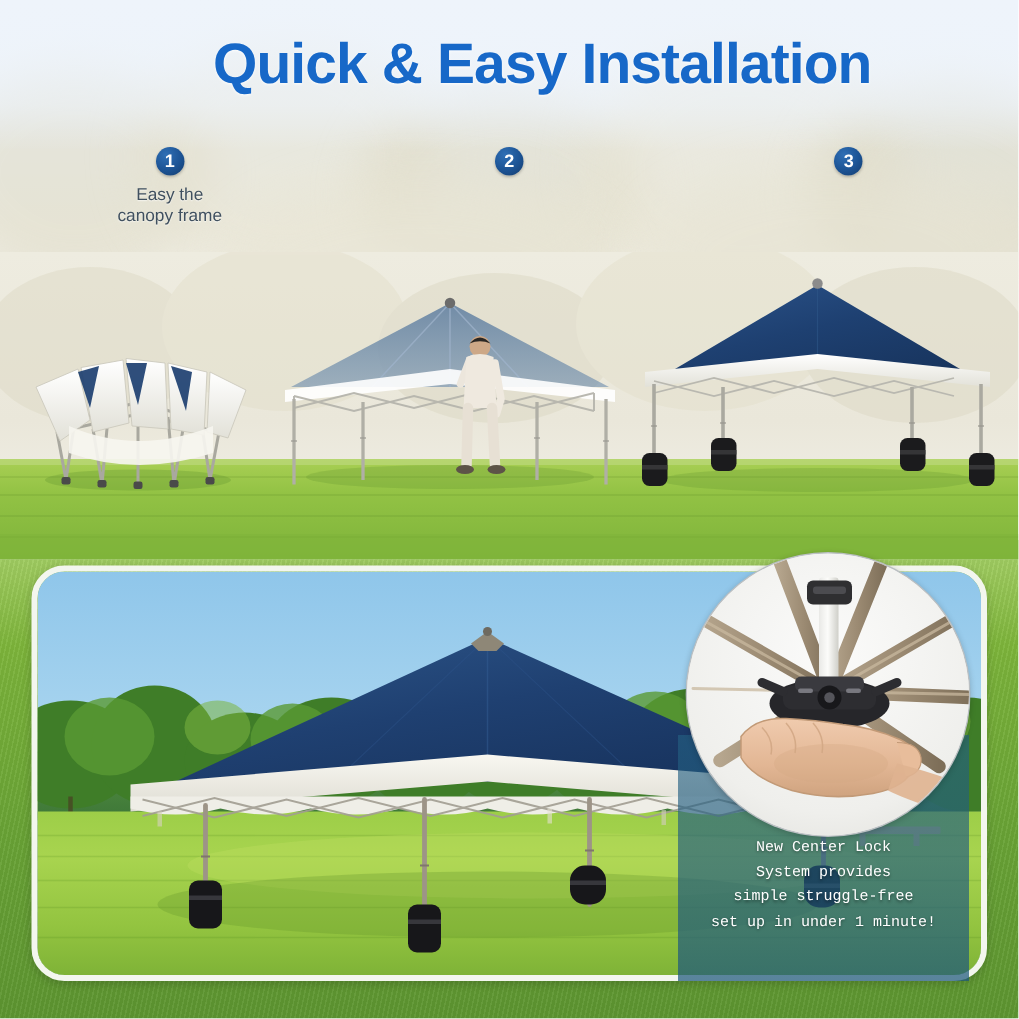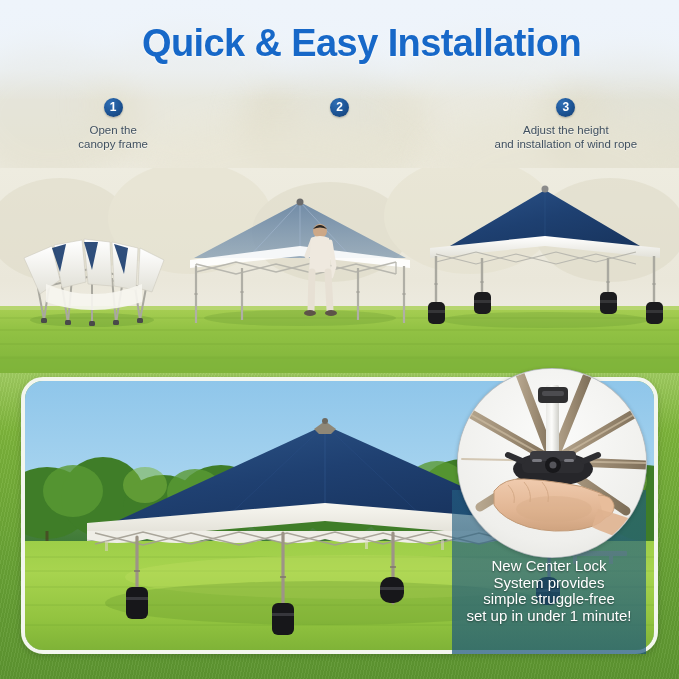--- a/index.html
+++ b/index.html
@@ -140,26 +140,27 @@
     left: 452px; top: 490px;
     width: 194px; height: 164px;
     background: linear-gradient(rgba(36,96,130,0.62), rgba(30,88,124,0.72));
     z-index: 30;
     display: flex;
     align-items: flex-end;
     justify-content: center;
     padding-bottom: 30px;
   }
   .lock-text {
-    font-size: 15px;
+    font-size: 10px;
     line-height: 16.5px;
     color: #ffffff;
     text-align: center;
     white-space: pre-line;
     text-shadow: 0 1px 2px rgba(0,0,0,0.45);
+    font-family: Liberation Mono, monospace;
   }
 </style>
 </head>
 <body>
 
 <div id="page">
 
   <div class="top-scene">
     <div class="blob" style="left:-40px; top:40px;  width:180px; height:150px; background:#ddd9c4;"></div>
     <div class="blob" style="left:90px;  top:20px;  width:200px; height:170px; background:#e4e0cd;"></div>
@@ -171,32 +172,30 @@
     <div class="haze" style="top:0px; height:100px; background:linear-gradient(rgba(238,244,251,0.97), rgba(238,244,251,0.55) 70%, rgba(238,244,251,0));"></div>
     <div class="haze" style="top:230px;"></div>
   </div>
 
   <div class="title">Quick &amp; Easy Installation</div>
 
   <div class="steps-row">
 
     <div class="step-col">
       <div class="badge">1</div>
-      <div class="step-text">Open the
+      <div class="step-text">Easy the
 canopy frame</div>
     </div>
 
     <div class="step-col">
       <div class="badge">2</div>
     </div>
 
     <div class="step-col">
       <div class="badge">3</div>
-      <div class="step-text">Adjust the height
-and installation of wind rope</div>
     </div>
 
   </div>
 
   <div class="steps-art">
     <svg width="679" height="205" viewBox="0 0 679 205" xmlns="http://www.w3.org/2000/svg">
       <defs>
         <linearGradient id="stripSky" x1="0" y1="0" x2="0" y2="1">
           <stop offset="0%" stop-color="#eeece0"></stop>
           <stop offset="55%" stop-color="#eae7da"></stop>

